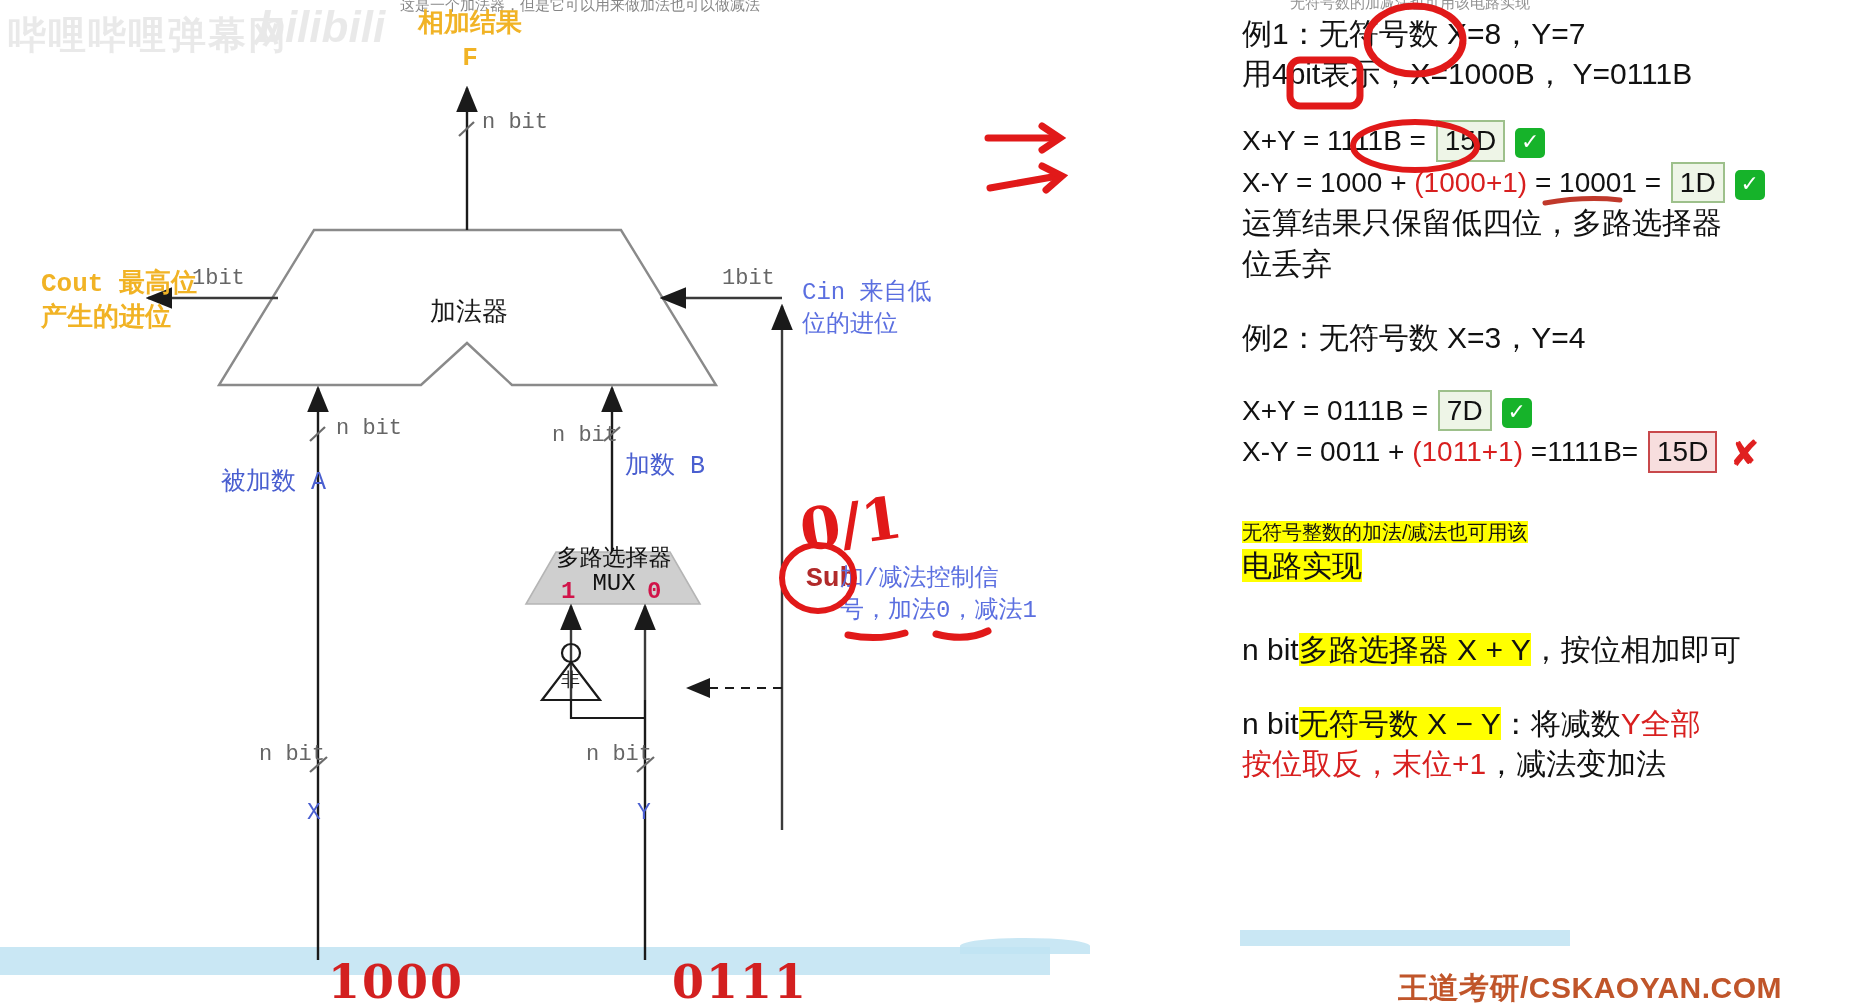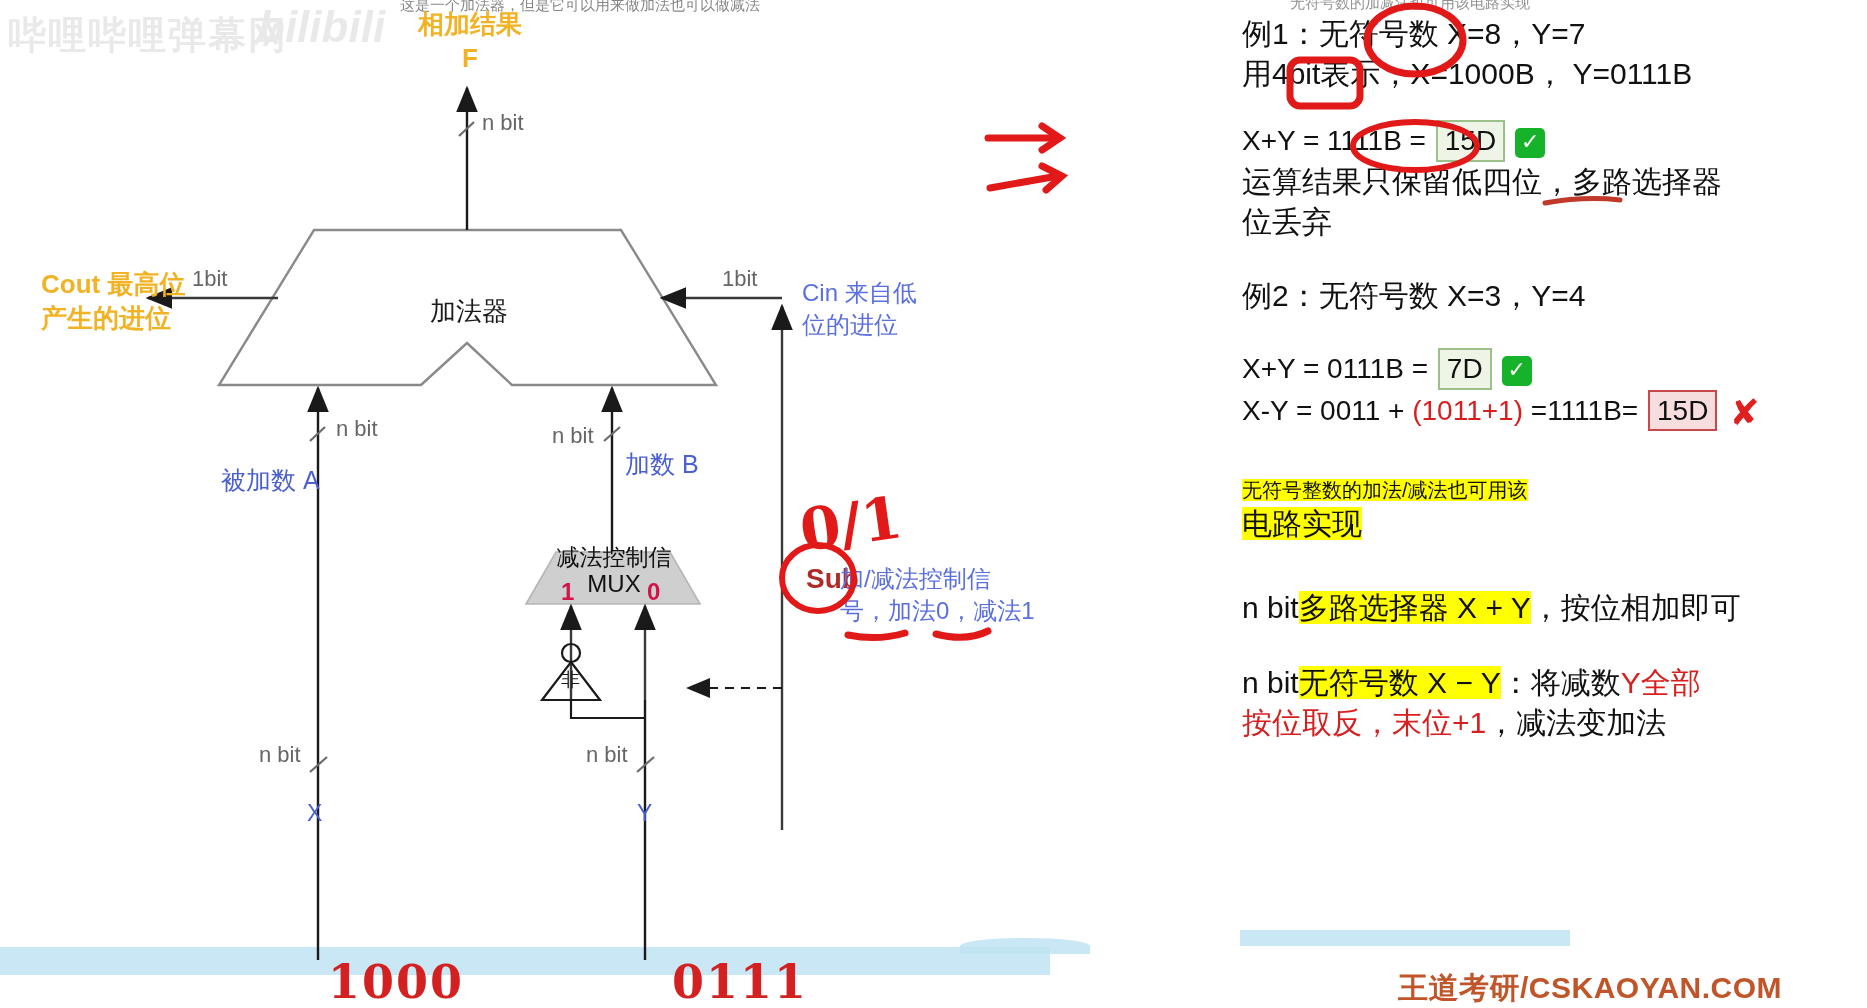--- a/index.html
+++ b/index.html
@@ -46,21 +46,21 @@
   }
   #water-strip-2{
     left:1240px;top:930px;width:330px;height:16px;
     background:#bfe3f2;opacity:.85;
   }
   #water-bump{
     left:960px;top:938px;width:130px;height:16px;
     background:#bfe3f2;opacity:.85;border-radius:50% 50% 0 0;
   }
   
-  .lbl{white-space:nowrap;}
+  .lbl{white-space:nowrap;font-family:Liberation Mono, monospace;}
   .gray-lbl{color:#666;font-size:22px;}
   .blue-lbl{color:#4a5fd0;font-size:25px;}
   .blue-lbl-2{color:#5b6fe0;font-size:24px;line-height:1.35;}
   .orange-lbl{color:#f1b325;font-weight:bold;font-size:26px;line-height:1.3;}
   
   #right-panel{left:1242px;top:14px;width:620px;}
   .rp-line{font-size:28px;color:#111;line-height:1.34;white-space:nowrap;}
   .rp-gap{height:26px;}
   .red-t{color:#d81f1f;}
   .box-green{
@@ -183,21 +183,21 @@
 
 <div class="abs lbl gray-lbl" style="left:552px;top:423px;">n bit</div>
 <div class="abs lbl blue-lbl" style="left:625px;top:448px;">加数 B</div>
 
 <div class="abs lbl gray-lbl" style="left:259px;top:742px;">n bit</div>
 <div class="abs lbl gray-lbl" style="left:586px;top:742px;">n bit</div>
 
 <div class="abs lbl" style="left:307px;top:800px;font-size:23px;color:#4a5fd0;">X</div>
 <div class="abs lbl" style="left:637px;top:800px;font-size:23px;color:#4a5fd0;">Y</div>
 
-<div class="abs lbl" style="left:556px;top:542px;width:116px;text-align:center;font-size:23px;color:#111;">减法控制信</div>
+<div class="abs lbl" style="left:556px;top:542px;width:116px;text-align:center;font-size:23px;color:#111;">多路选择器</div>
 <div class="abs lbl" style="left:556px;top:570px;width:116px;text-align:center;font-size:24px;color:#111;">MUX</div>
 <div class="abs lbl" style="left:561px;top:578px;font-size:24px;color:#d1144a;font-weight:bold;">1</div>
 <div class="abs lbl" style="left:647px;top:578px;font-size:24px;color:#d1144a;font-weight:bold;">0</div>
 
 <div class="abs lbl" style="left:561px;top:667px;font-size:19px;color:#1a1a1a;">非</div>
 
 <div class="abs lbl" id="sub-word">Sub</div>
 <div class="abs lbl blue-lbl-2" style="left:840px;top:563px;">
   <div>加/减法控制信</div>
   <div>号，加法0，减法1</div>
@@ -219,20 +219,23 @@
 
   <div class="rp-line" style="font-size:30px;">例1：无符号数 X=8，Y=7</div>
   <div class="rp-line" style="font-size:30px;">用4bit表示，X=1000B， Y=0111B</div>
 
   <div class="rp-gap"></div>
 
   <div class="rp-line">
     <span>X+Y = 1111B = </span><span class="box-green">15D</span><span class="tick">✓</span>
   </div>
 
+  <div class="rp-line">
+    <span>X-Y = 1000 + </span><span class="red-t">(1000+1)</span><span> = 10001 = </span><span class="box-green">1D</span><span class="tick">✓</span>
+  </div>
 
   <div class="rp-line" style="font-size:30px;">运算结果只保留低四位，多路选择器</div>
   <div class="rp-line" style="font-size:30px;">位丢弃</div>
 
   <div class="rp-gap" style="height:34px;"></div>
 
   <div class="rp-line" style="font-size:30px;">例2：无符号数 X=3，Y=4</div>
 
   <div class="rp-gap" style="height:32px;"></div>
 

